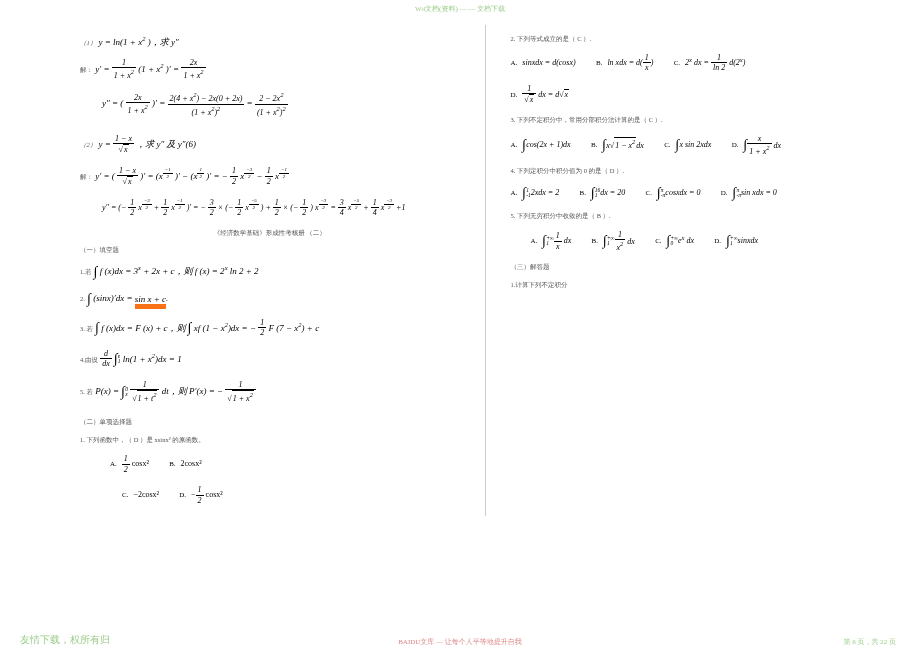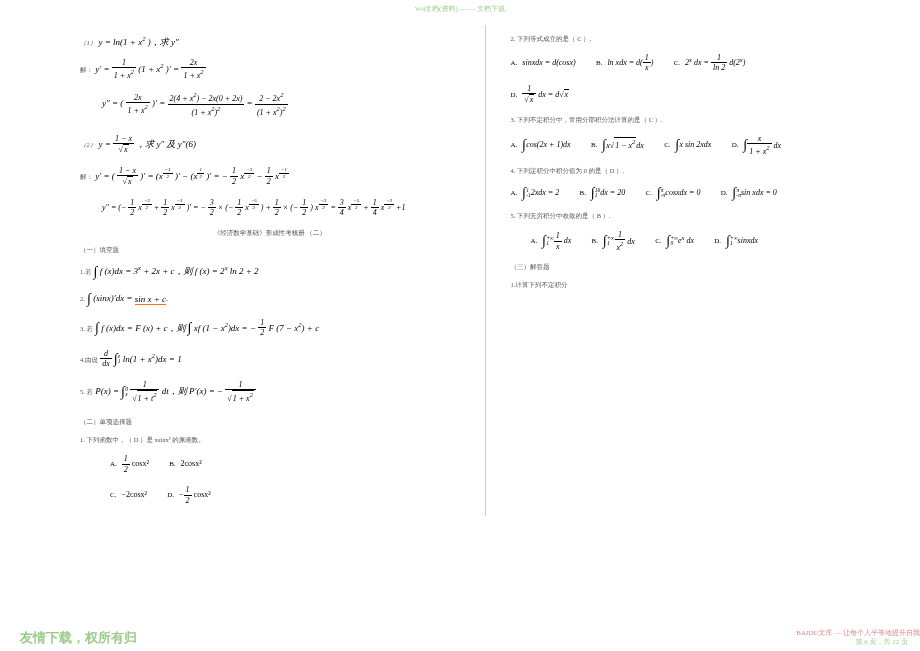--- a/index.html
+++ b/index.html
@@ -19,37 +19,36 @@
   left: 0;
   width: 100%;
   text-align: center;
   font-size: 7px;
   color: #9c8;
 }
 .bottom-left {
   position: absolute;
   bottom: 4px;
   left: 20px;
-  font-size: 13px;
+  font-size: 10px;
   color: #9c8;
-  font-weight: bold;
 }
 .bottom-center {
   position: absolute;
-  bottom: 13px;
+  bottom: 4px;
   left: 0;
   width: 100%;
-  text-align: right;
+  text-align: center;
   font-size: 7px;
   color: #d88;
 }
 .bottom-right {
   position: absolute;
   bottom: 4px;
-  right: 12px;
+  right: 24px;
   font-size: 7px;
   color: #9c8;
   margin-left: 24px;
 }
 .columns {
   display: flex;
   padding: 25px 30px 25px 80px;
   gap: 25px;
 }
 .col {
@@ -89,21 +88,21 @@
   border-top: 1px solid #000;
   padding: 0 1px;
 }
 sup { font-size: 6.5px; vertical-align: super; }
 .int { font-size: 14px; font-style: normal; vertical-align: middle; }
 .intlim { display:inline-block; vertical-align:middle; }
 .intlim .u{display:block;font-size:5.5px;line-height:1;}
 .intlim .l{display:block;font-size:5.5px;line-height:1;}
 .opt { display:inline-block; margin-right:18px; font-size: 8px; }
 .opt-lbl { font-size: 7px; margin-right:3px; font-style:normal; }
-.underline{ border-bottom:1px solid #f97316; }
+.underline{ border-bottom:5px solid #f97316; }
 </style>
 </head>
 <body>
 
 <div class="top-center">Wd文档(资料)  — —  文档下载</div>
 
 <div class="columns">
 
   <div class="col">
 
@@ -220,21 +219,21 @@
       <span>dt，则 P′(x) = −</span>
       <span class="frac"><span class="num">1</span><span class="den"><span>√</span><span class="sqrt"><span>1 + x</span><sup>2</sup></span></span></span>
     </div>
 
     <div class="line tiny" style="font-style:normal;margin-top:14px;">（二）单项选择题</div>
     <div class="line tiny" style="font-style:normal;">1. 下列函数中，（    D    ）是 xsinx² 的原函数。</div>
     <div class="line" style="margin-left:30px;">
       <span class="opt"><span class="opt-lbl">A.</span> <span class="frac"><span class="num">1</span><span class="den">2</span></span> <span>cosx²</span></span>
       <span class="opt"><span class="opt-lbl">B.</span> <span>2cosx²</span></span>
     </div>
-    <div class="line" style="margin-left:30px;">
+    <div class="line" style="margin-left:42px;">
       <span class="opt"><span class="opt-lbl">C.</span> <span>−2cosx²</span></span>
       <span class="opt"><span class="opt-lbl">D.</span> <span>−</span><span class="frac"><span class="num">1</span><span class="den">2</span></span> <span>cosx²</span></span>
     </div>
 
   </div>
 
   <div class="col right">
 
     <div class="line tiny" style="font-style:normal;">2. 下列等式成立的是（    C    ）.</div>
     <div class="line formula">

